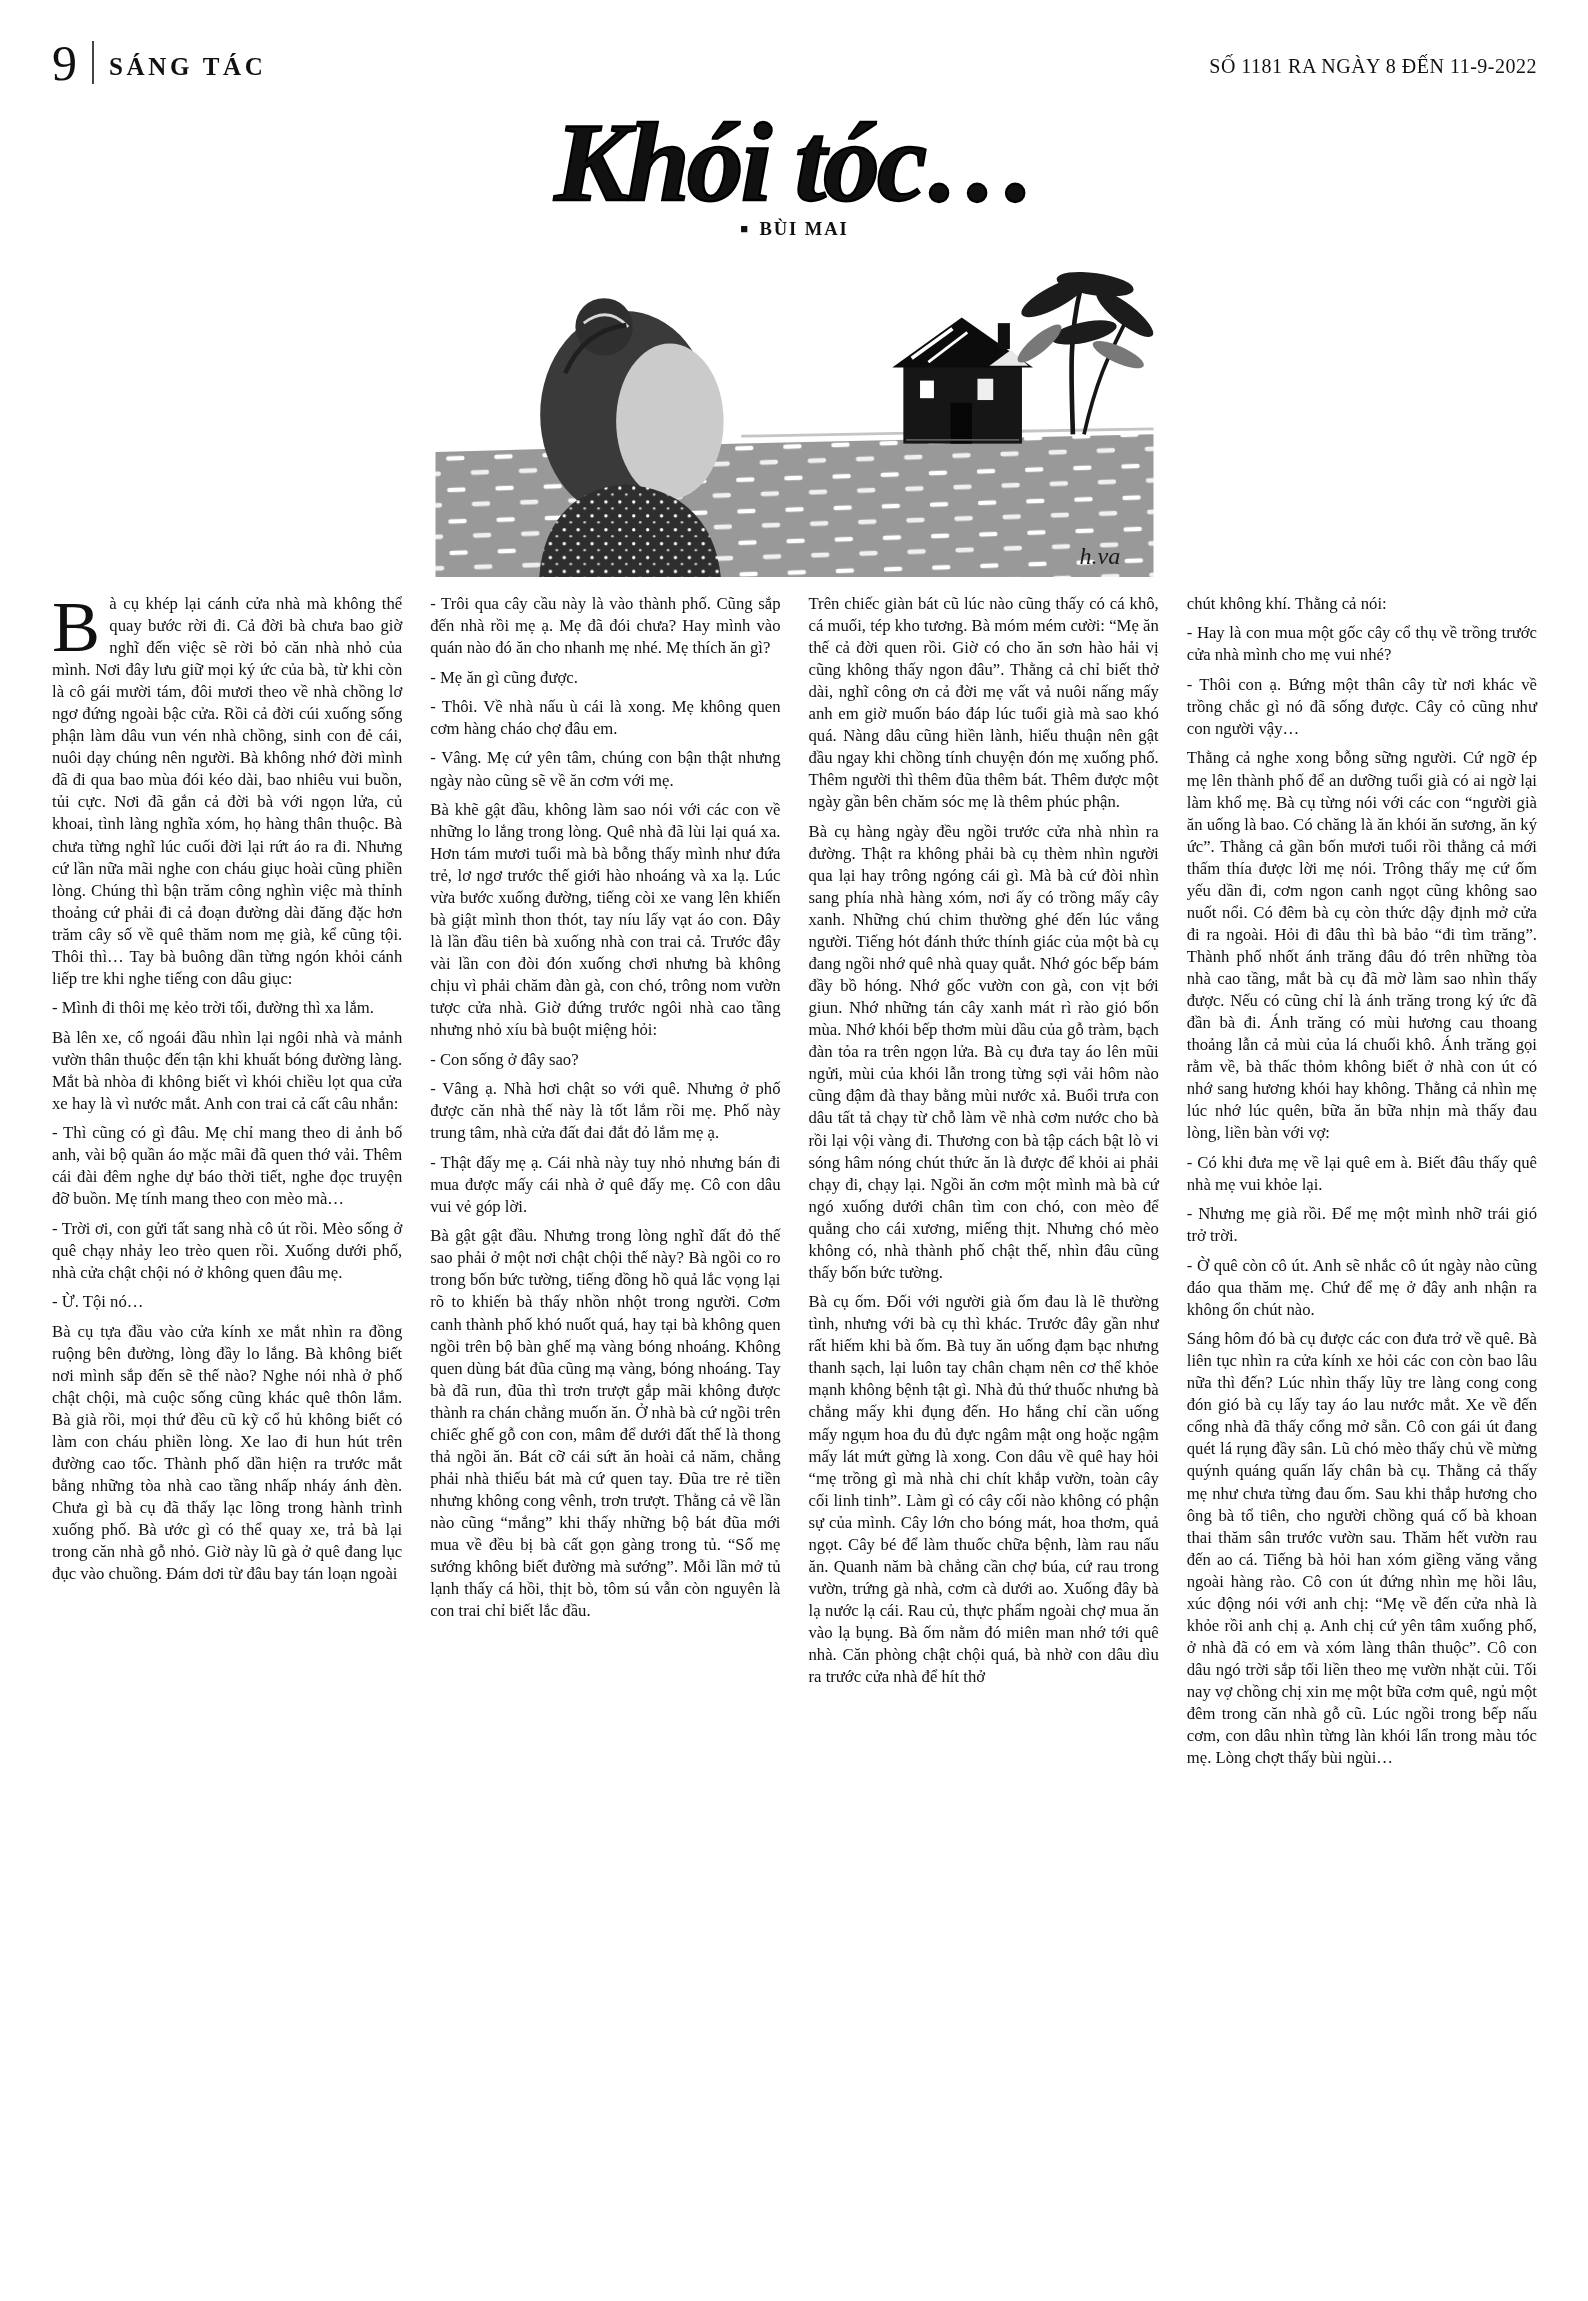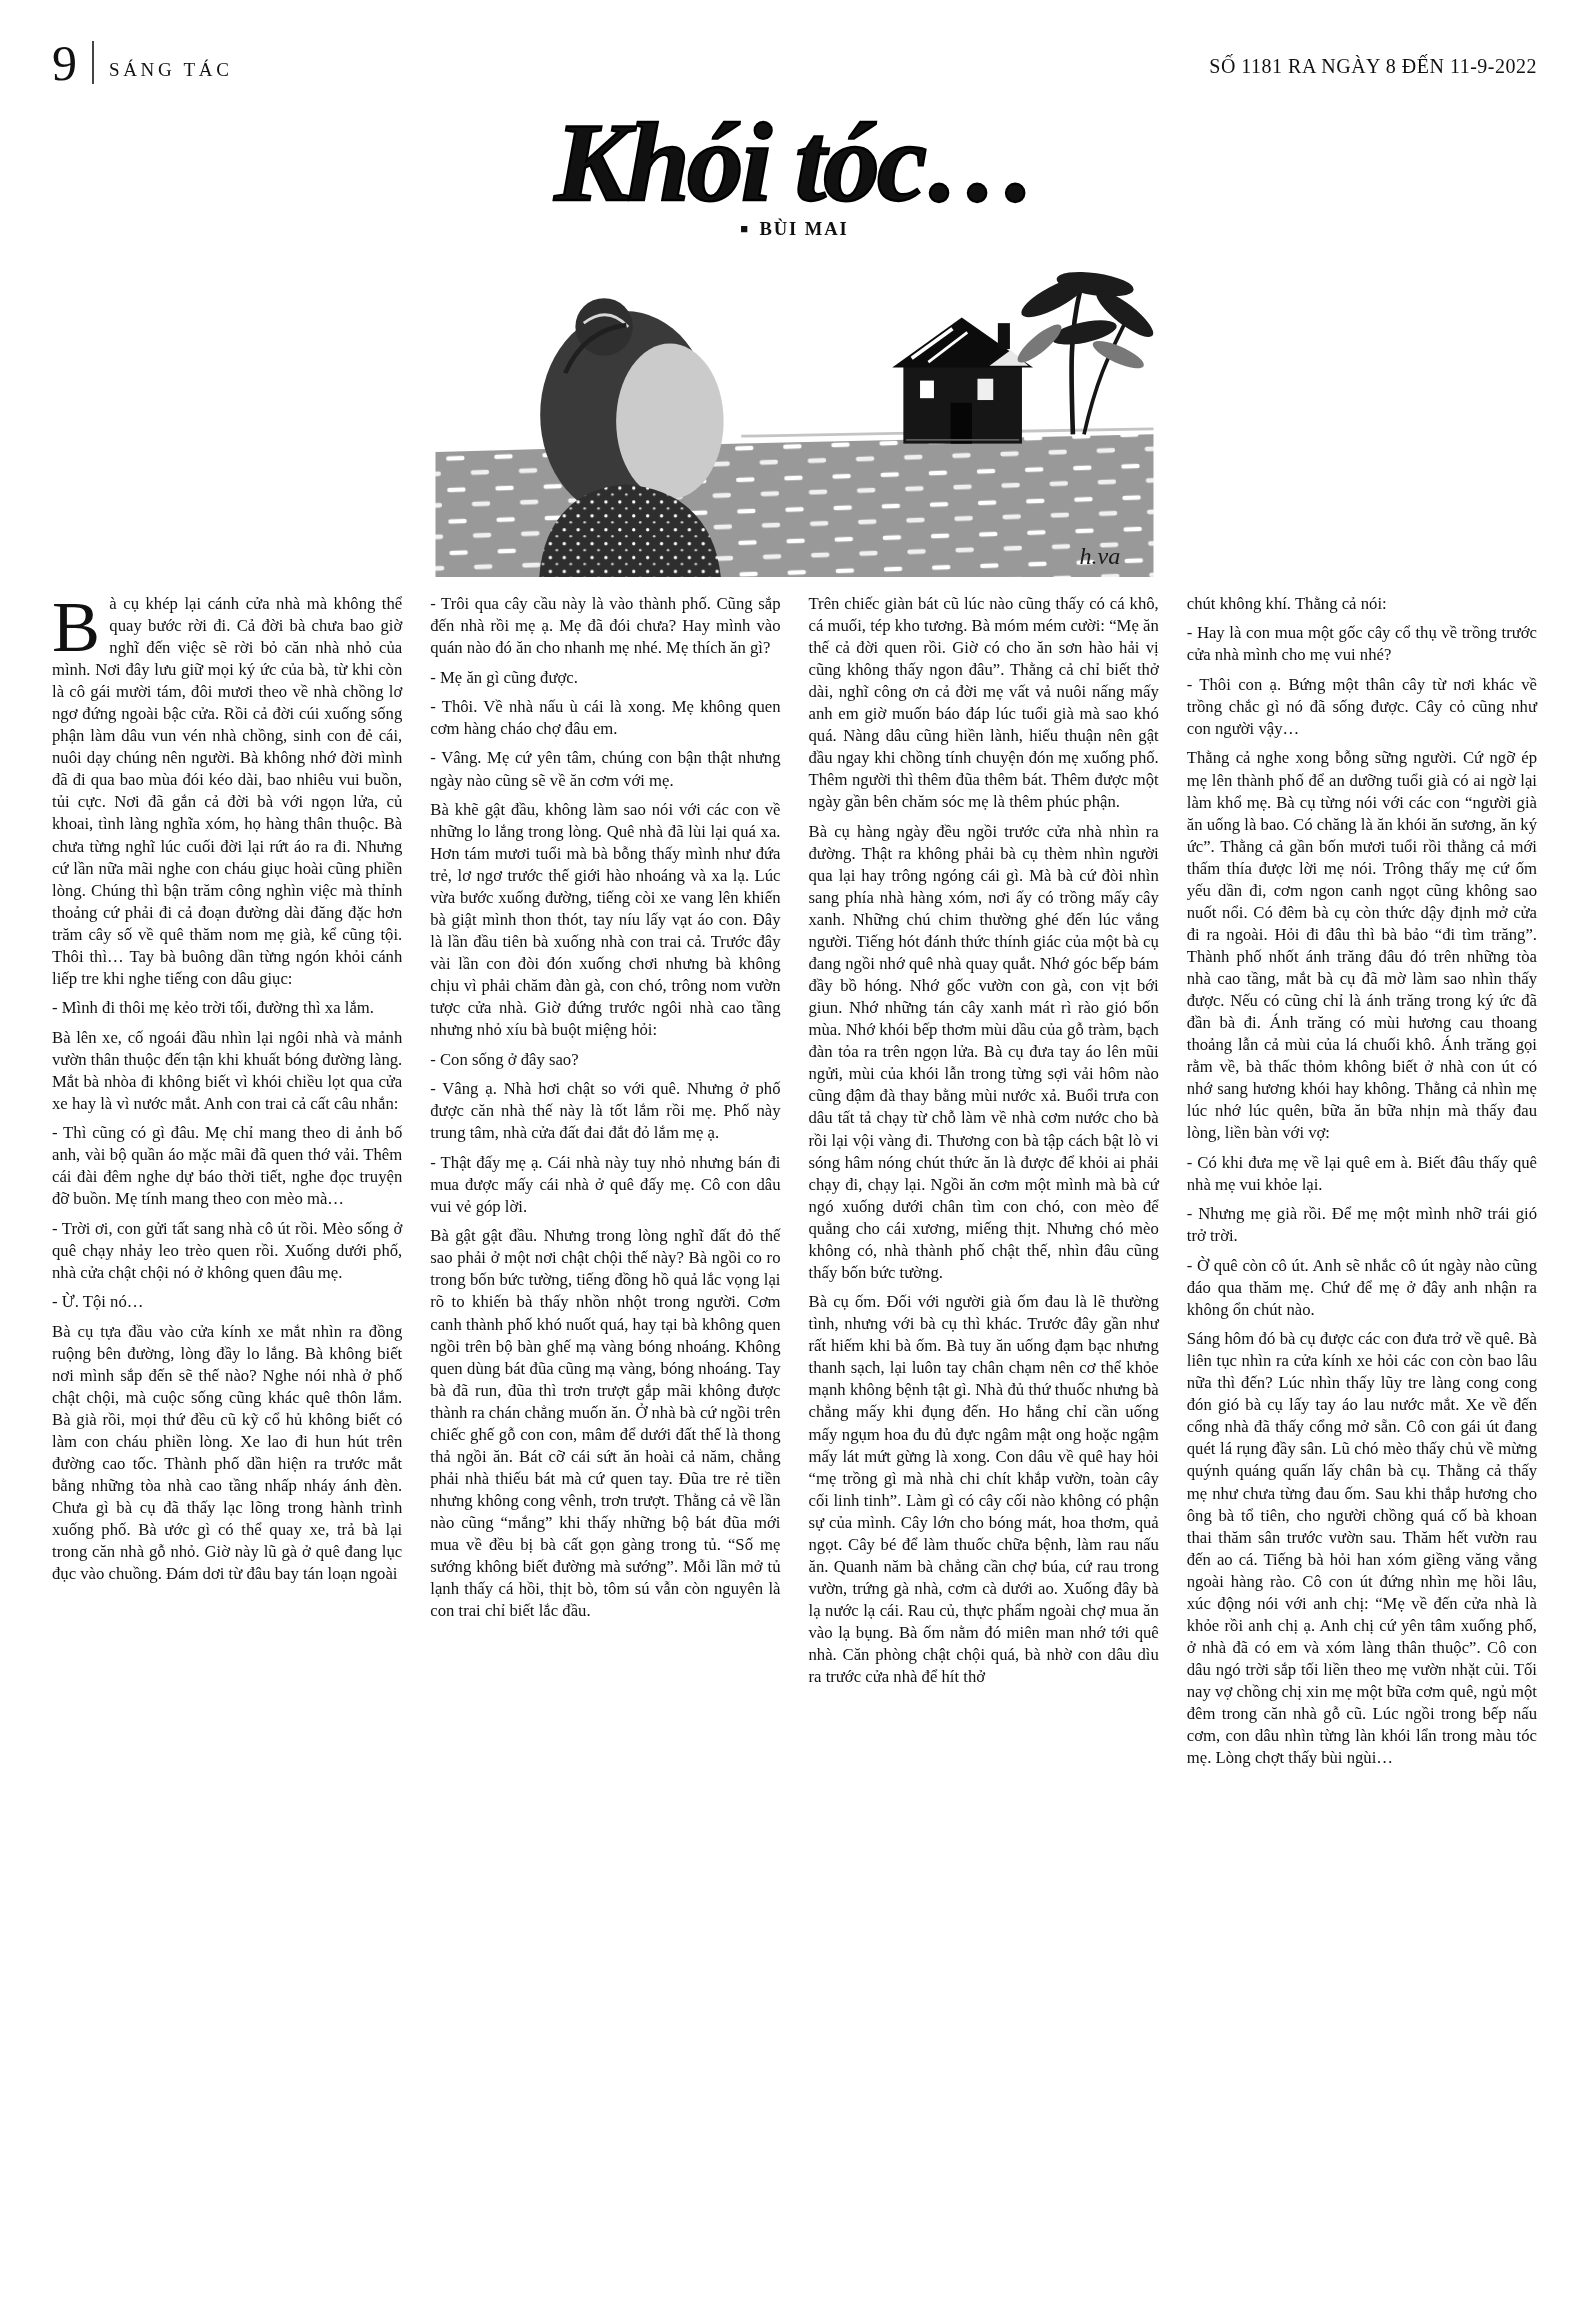--- a/index.html
+++ b/index.html
@@ -15,21 +15,21 @@
   
   .header {
     display: flex;
     justify-content: space-between;
     align-items: flex-end;
     padding: 41px 52px 0 52px;
   }
   .header-left { display: flex; align-items: flex-end; gap: 15px; }
   .page-number { font-size: 50px; line-height: 0.85; font-weight: 400; }
   .header-divider { width: 1.9px; height: 43px; background: #444; }
-  .section-name { font-size: 19px; letter-spacing: 3.7px; padding-bottom: 2.8px; }
+  .section-name { font-size: 25px; letter-spacing: 3.7px; padding-bottom: 2.8px; font-weight: bold; }
   .issue-info { font-size: 20px; letter-spacing: 0.5px; padding-bottom: 5.6px; }
 
   
   .article-title {
     text-align: center;
     font-size: 113px;
     font-weight: bold;
     font-style: italic;
     letter-spacing: -2.8px;
     margin-top: 21px;

